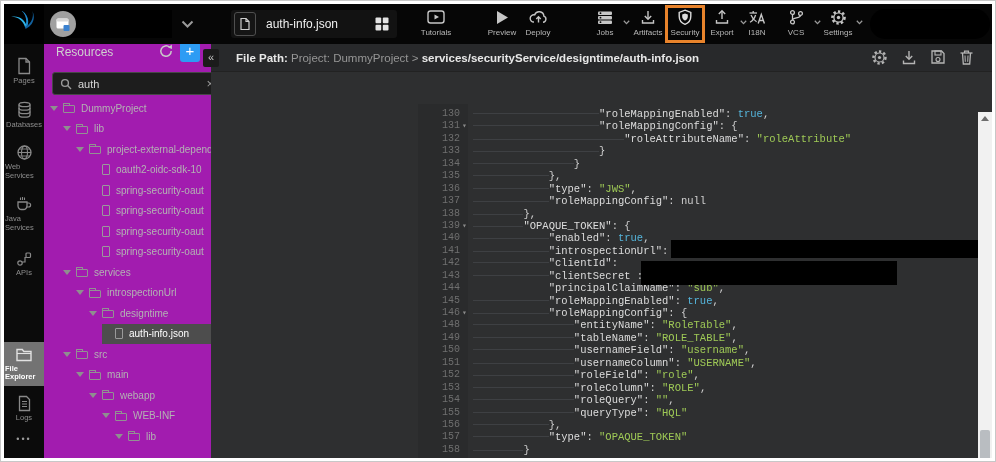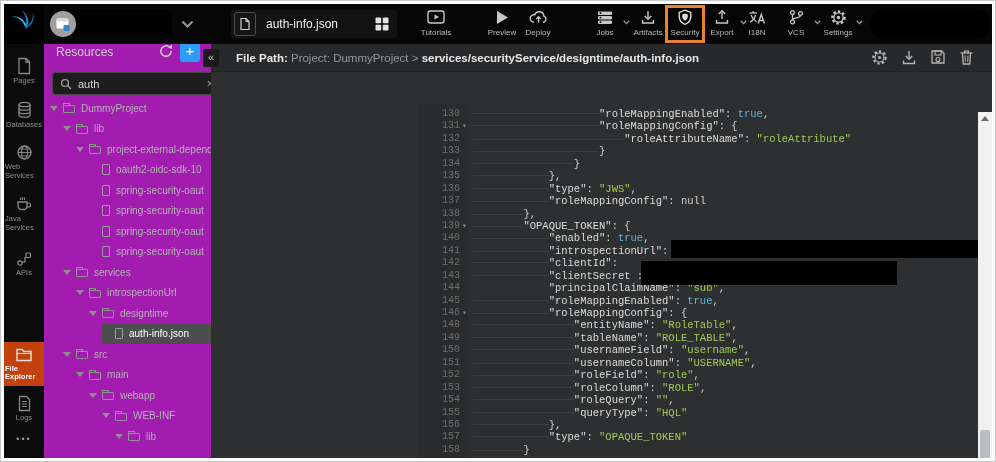--- a/index.html
+++ b/index.html
@@ -26,21 +26,21 @@
   .tb-label{font-size:8px;color:#b9b9b9;margin-top:2px;white-space:nowrap}
   .tb-chev{position:absolute;right:-3px;top:12px}
   .tb-security-box{position:absolute;left:661px;top:1px;width:40px;height:38px;border:3px solid var(--orange);z-index:7;pointer-events:none}
   .user-redact{position:absolute;left:866px;top:5px;width:120px;height:30px;background:#000;border-radius:15px}
 
   
   .sidebar{position:absolute;left:0;top:40px;width:40px;bottom:0;background:#0b0b0b;z-index:5}
   .sb-item{width:40px;padding:5px 1px 4px;display:flex;flex-direction:column;align-items:center;cursor:pointer}
   .sb-item .lbl{font-size:7.5px;color:#8d8d8d;text-align:left;line-height:8.5px;margin-top:2px}
   .sb-item svg{opacity:.95}
-  .sb-item.active{background:#c2410c}
+  .sb-item.active{background:#737373}
   .sb-item.active .lbl{color:#fff;font-weight:bold}
   .sb-dots{color:#9a9a9a;font-size:9px;letter-spacing:2px;text-align:center;margin-top:8px;cursor:pointer}
 
   
   .panel{position:absolute;left:40px;top:32px;width:167px;bottom:0;background:#a21caf;z-index:4;overflow:hidden}
   .panel-header{position:relative;height:32px}
   .panel-title{position:absolute;left:12px;top:9px;font-size:12px;color:#cfcfcf}
   .refresh-btn{position:absolute;left:114px;top:7px;cursor:pointer}
   .add-btn{position:absolute;left:136px;top:6px;width:20px;height:20px;background:var(--accent);border-radius:3px;color:#fff;font-size:15px;line-height:18px;text-align:center;cursor:pointer}
   .search-box{position:absolute;left:8px;top:36px;width:170px;height:23px;background:#1d1d1d;border:1px solid #474747;border-radius:3px;display:flex;align-items:center}

